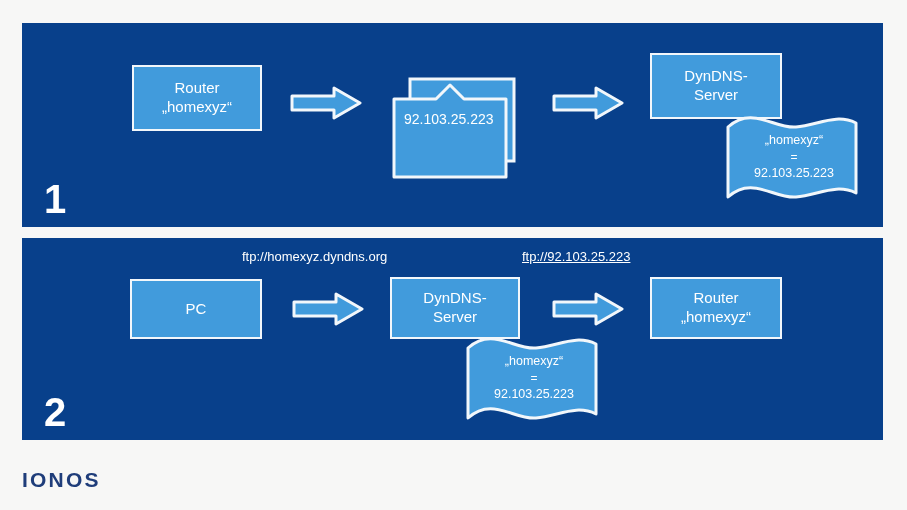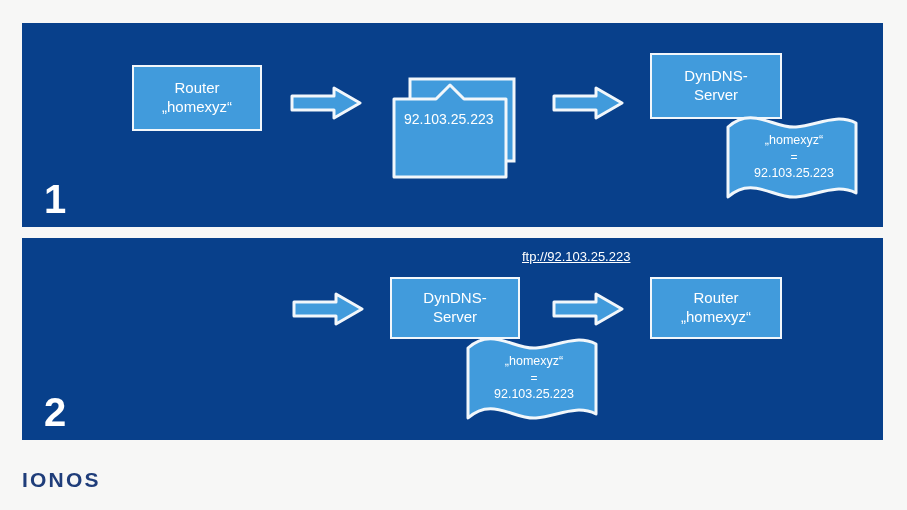--- a/index.html
+++ b/index.html
@@ -180,22 +180,28 @@
       <div class="eq">=</div>
       <div>92.103.25.223</div>
     </div>
 
   </div>
 
   <div class="panel" id="panel-2">
 
     <div class="step-number">2</div>
 
+    <div class="caption" style="left:220px; top:11px;">ftp://homexyz.dyndns.org</div>
     <div class="caption" style="left:500px; top:11px;text-decoration:underline;">ftp://92.103.25.223</div>
 
+    <div class="node-box" style="left:108px; top:41px; width:132px; height:60px;">
+      <div>
+        <span class="lbl">PC</span>
+      </div>
+    </div>
 
     <div class="arrow" style="left:270px; top:53px;">
       <svg width="72" height="36" viewBox="0 0 72 36">
         <path d="M2 11 L44 11 L44 3 L70 18 L44 33 L44 25 L2 25 Z" fill="#419bdc" stroke="#f2f7fb" stroke-width="3" stroke-linejoin="round"></path>
       </svg>
     </div>
 
     <div class="node-box" style="left:368px; top:39px; width:130px; height:62px;">
       <div>
         <span class="lbl">DynDNS-</span>

